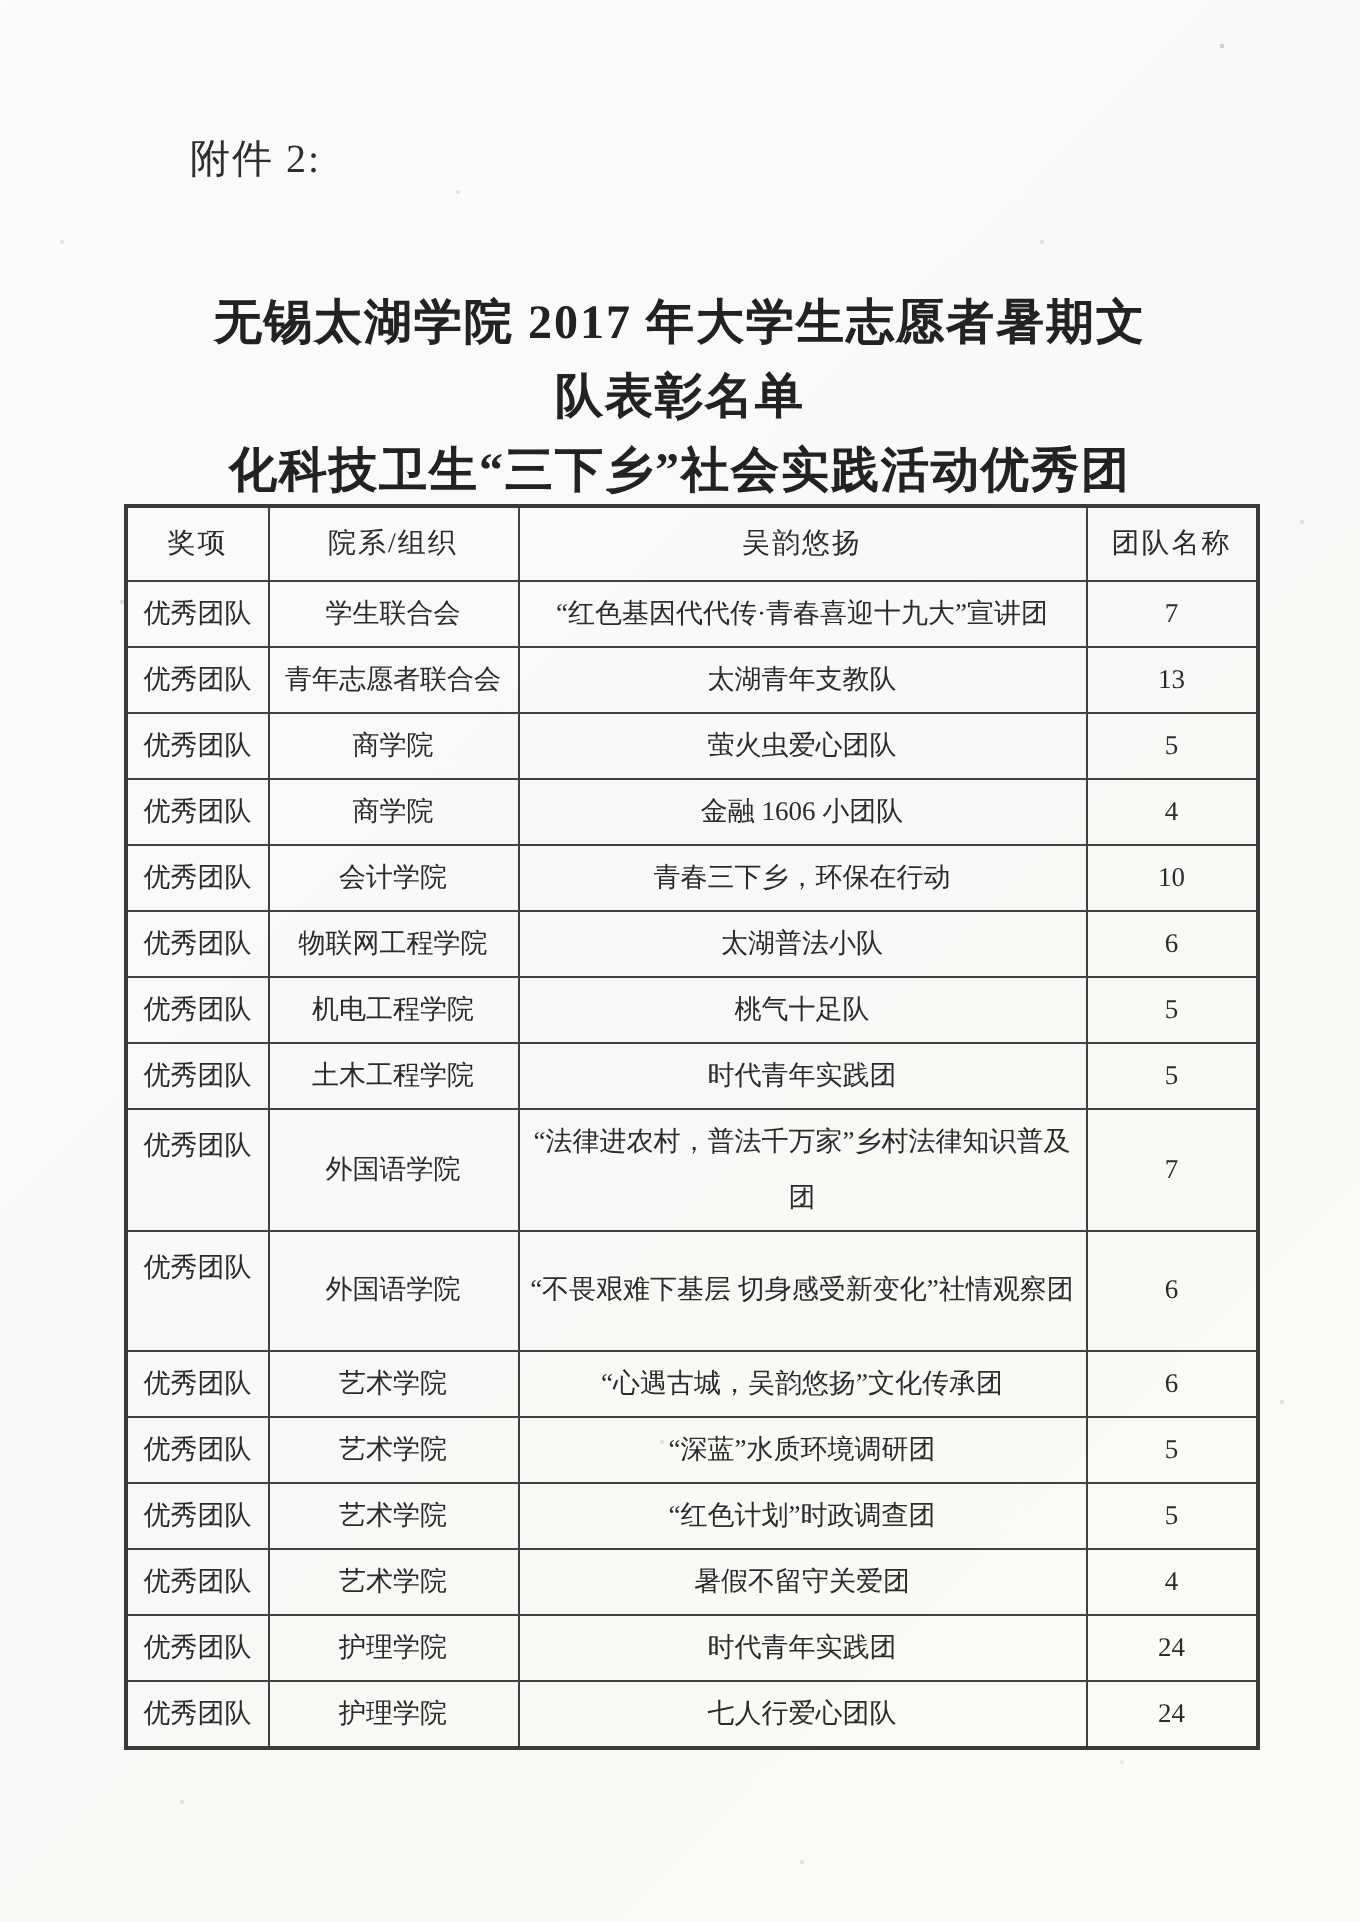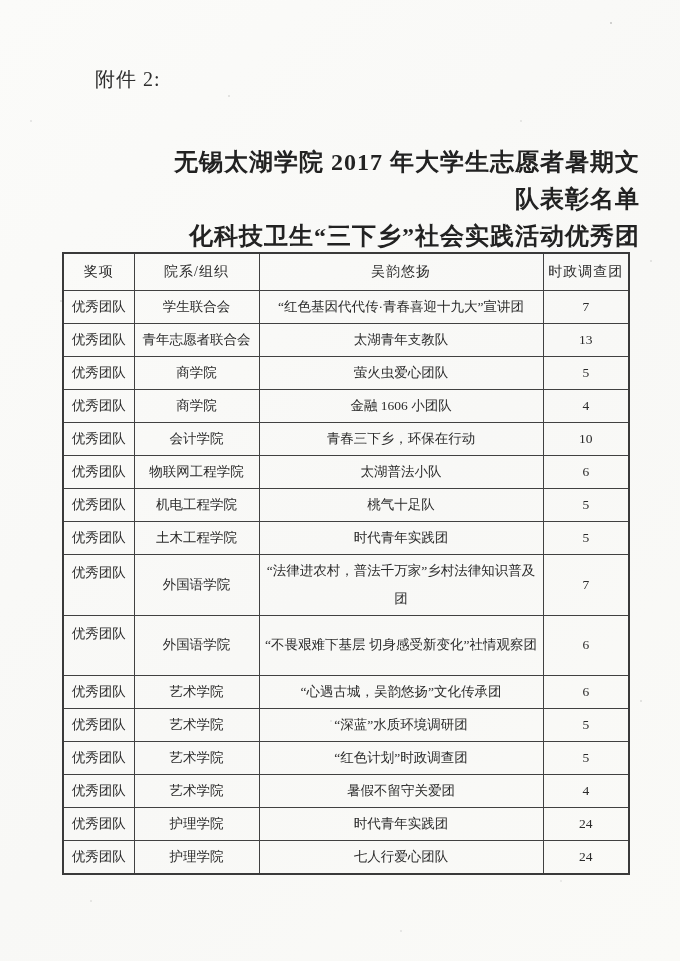--- a/index.html
+++ b/index.html
@@ -43,21 +43,21 @@
     left: 95px;
     top: 66px;
     font-size: 20px;
     letter-spacing: 1px;
   }
   .title {
     position: absolute;
     left: 40px;
     right: 40px;
     top: 144px;
-    text-align: right;
+    text-align: center;
     font-weight: 700;
     font-size: 24px;
     line-height: 37px;
     letter-spacing: 1px;
     color: #222;
   }
   table.award-table {
     position: absolute;
     left: 62px;
     top: 252px;
@@ -111,21 +111,21 @@
       <col style="width:71px">
       <col style="width:125px">
       <col style="width:284px">
       <col style="width:86px">
     </colgroup>
     <thead>
       <tr>
         <th>奖项</th>
         <th>院系/组织</th>
         <th>吴韵悠扬</th>
-        <th>时政调查团</th>
+        <th>团队名称</th>
       </tr>
     </thead>
     <tbody>
         <tr>
           <td class="c0">优秀团队</td>
           <td class="c1">学生联合会</td>
           <td class="c2">“红色基因代代传·青春喜迎十九大”宣讲团</td>
           <td class="c3">7</td>
         </tr>
         <tr>

